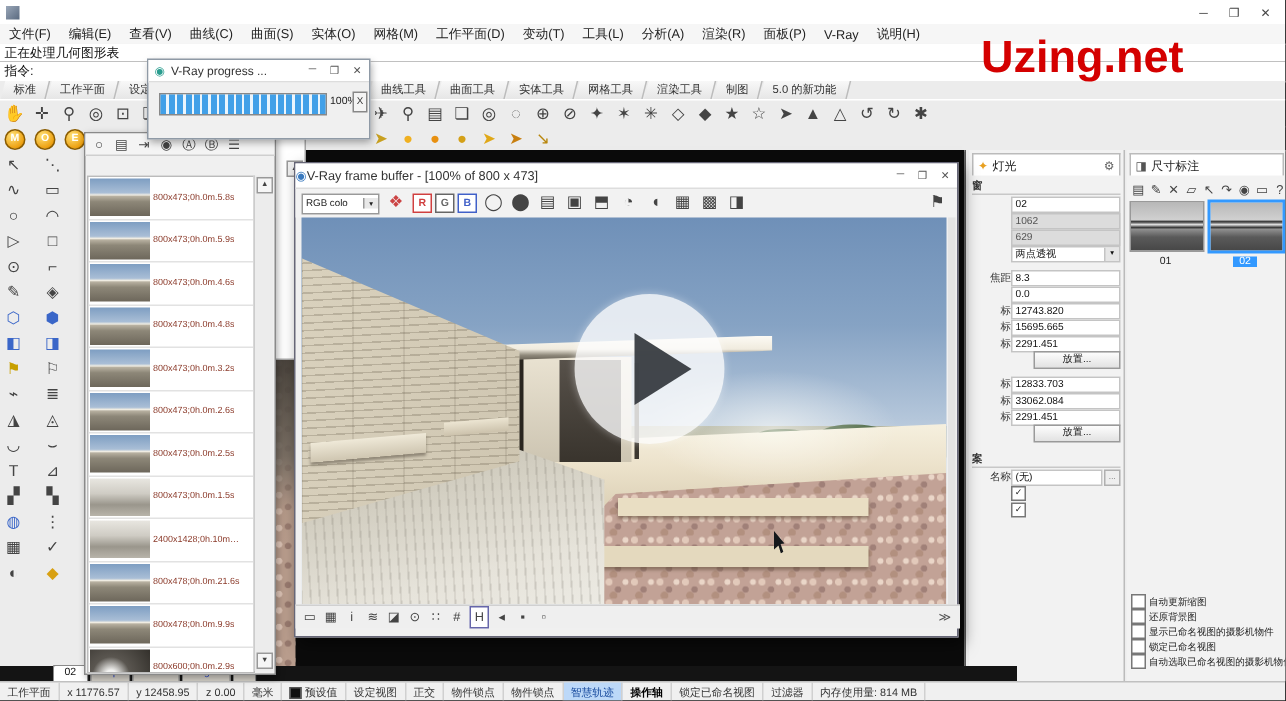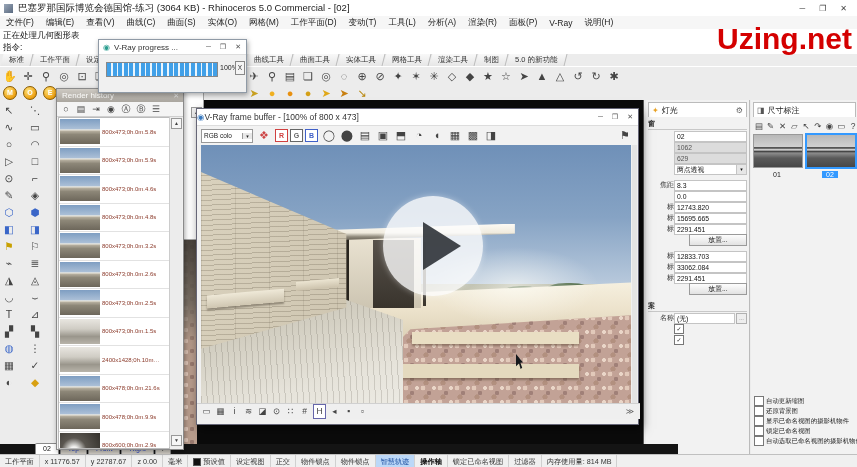--- a/index.html
+++ b/index.html
@@ -7,21 +7,21 @@
     font-family:"Liberation Sans",sans-serif;-webkit-font-smoothing:antialiased;}
   .abs{position:absolute;}
   
   #titlebar{left:0;top:0;width:857px;height:16px;background:#fff;display:flex;align-items:center;font-size:9.5px;color:#222;}
   #app-icon{width:9px;height:9px;margin:0 5px 0 4px;background:linear-gradient(135deg,#9aa7b8,#5a6a80);}
   #title-controls{margin-left:auto;display:flex;gap:14px;padding-right:10px;color:#444;font-size:8px;}
   #menubar{left:0;top:16px;width:857px;height:13px;background:#f6f6f6;border-bottom:1px solid #e0e0e0;display:flex;align-items:center;font-size:8.5px;color:#222;}
   .mitem{padding:0 6px;}
   #cmd1{left:0;top:29px;width:857px;height:12px;background:#fff;font-size:8.5px;color:#111;padding-left:3px;line-height:12px;}
   #cmd2{left:0;top:41px;width:857px;height:13px;background:#fff;border-bottom:1px solid #d8d8d8;font-size:8.5px;color:#111;padding-left:3px;line-height:13px;}
-  #watermark{left:717px;top:22px;font-size:30px;font-weight:bold;letter-spacing:0px;z-index:8;}
+  #watermark{left:654px;top:22px;font-size:30px;font-weight:bold;letter-spacing:0px;z-index:8;}
   
   #tabrow{left:0;top:54px;width:857px;height:12px;background:#ececec;}
   .tabgrp{position:absolute;top:0;display:flex;height:12px;}
   .ttab{font-size:7.5px;color:#333;padding:0 7px;line-height:12px;border-right:1px solid #bbb;background:linear-gradient(#f8f8f8,#e6e6e6);transform:skewX(-14deg);margin-right:1px;}
   .ttab span{display:inline-block;transform:skewX(14deg);}
   #row1{left:0;top:66px;width:857px;height:18px;background:#ececec;border-top:1px solid #fff;}
   #row2{left:0;top:84px;width:857px;height:16px;background:#ececec;border-bottom:1px solid #c8c8c8;}
   .iconrow{position:absolute;top:1px;display:flex;gap:4px;align-items:center;height:16px;}
   .ticon{font-size:11px;color:#444;width:14px;text-align:center;line-height:15px;}
   .vbtn{width:12px;height:12px;border-radius:50%;background:radial-gradient(circle at 35% 30%,#ffe27a,#eda112 70%,#b56f00);border:1px solid #8a5c00;color:#fff;font-size:7px;font-weight:bold;text-align:center;line-height:12px;}
@@ -152,21 +152,20 @@
   .scell.bold{font-weight:bold;color:#000;}
   .swatch{width:6px;height:6px;background:#111;margin-right:2px;border:1px solid #555;}
 </style>
 </head>
 <body>
 
 <div id="screen">
 
   <div class="abs" id="titlebar">
     <div id="app-icon"></div>
-    <span>巴塞罗那国际博览会德国馆-练习 (3064 KB) - Rhinoceros 5.0 Commercial - [02]</span>
     <div id="title-controls">
       <span>─</span>
       <span>❐</span>
       <span>✕</span>
     </div>
   </div>
 
   <div class="abs" id="menubar">
       <span class="mitem">文件(F)</span>
       <span class="mitem">编辑(E)</span>
@@ -307,24 +306,20 @@
         <div class="logline">rs/Caigl</div>
         <div class="logline">rs\Caigl</div>
         <div class="logline">rs/Caigl</div>
         <div class="logline">rs/Caigl</div>
         <div class="logline">manager</div>
       </div>
     <div id="log-up">▲</div>
   </div>
 
   <div class="abs" id="history">
-    <div id="hist-title">
-      <span>Render history</span>
-      <span id="hist-close">✕</span>
-    </div>
     <div id="hist-tools">
         <span class="ticon">○</span>
         <span class="ticon">▤</span>
         <span class="ticon">⇥</span>
         <span class="ticon">◉</span>
         <span class="ticon">Ⓐ</span>
         <span class="ticon">Ⓑ</span>
         <span class="ticon">☰</span>
       </div>
     <div id="hist-list">
@@ -627,21 +622,21 @@
       <div class="vptab plus">✛</div>
     </div>
   <div class="abs" id="statusbar">
       <div class="scell">
         <span>工作平面</span>
       </div>
       <div class="scell">
         <span>x 11776.57</span>
       </div>
       <div class="scell">
-        <span>y 22787.67</span>
+        <span>y 12458.95</span>
       </div>
       <div class="scell">
         <span>z 0.00</span>
       </div>
       <div class="scell">
         <span>毫米</span>
       </div>
       <div class="scell">
         <span class="swatch"></span>
         <span>预设值</span>

